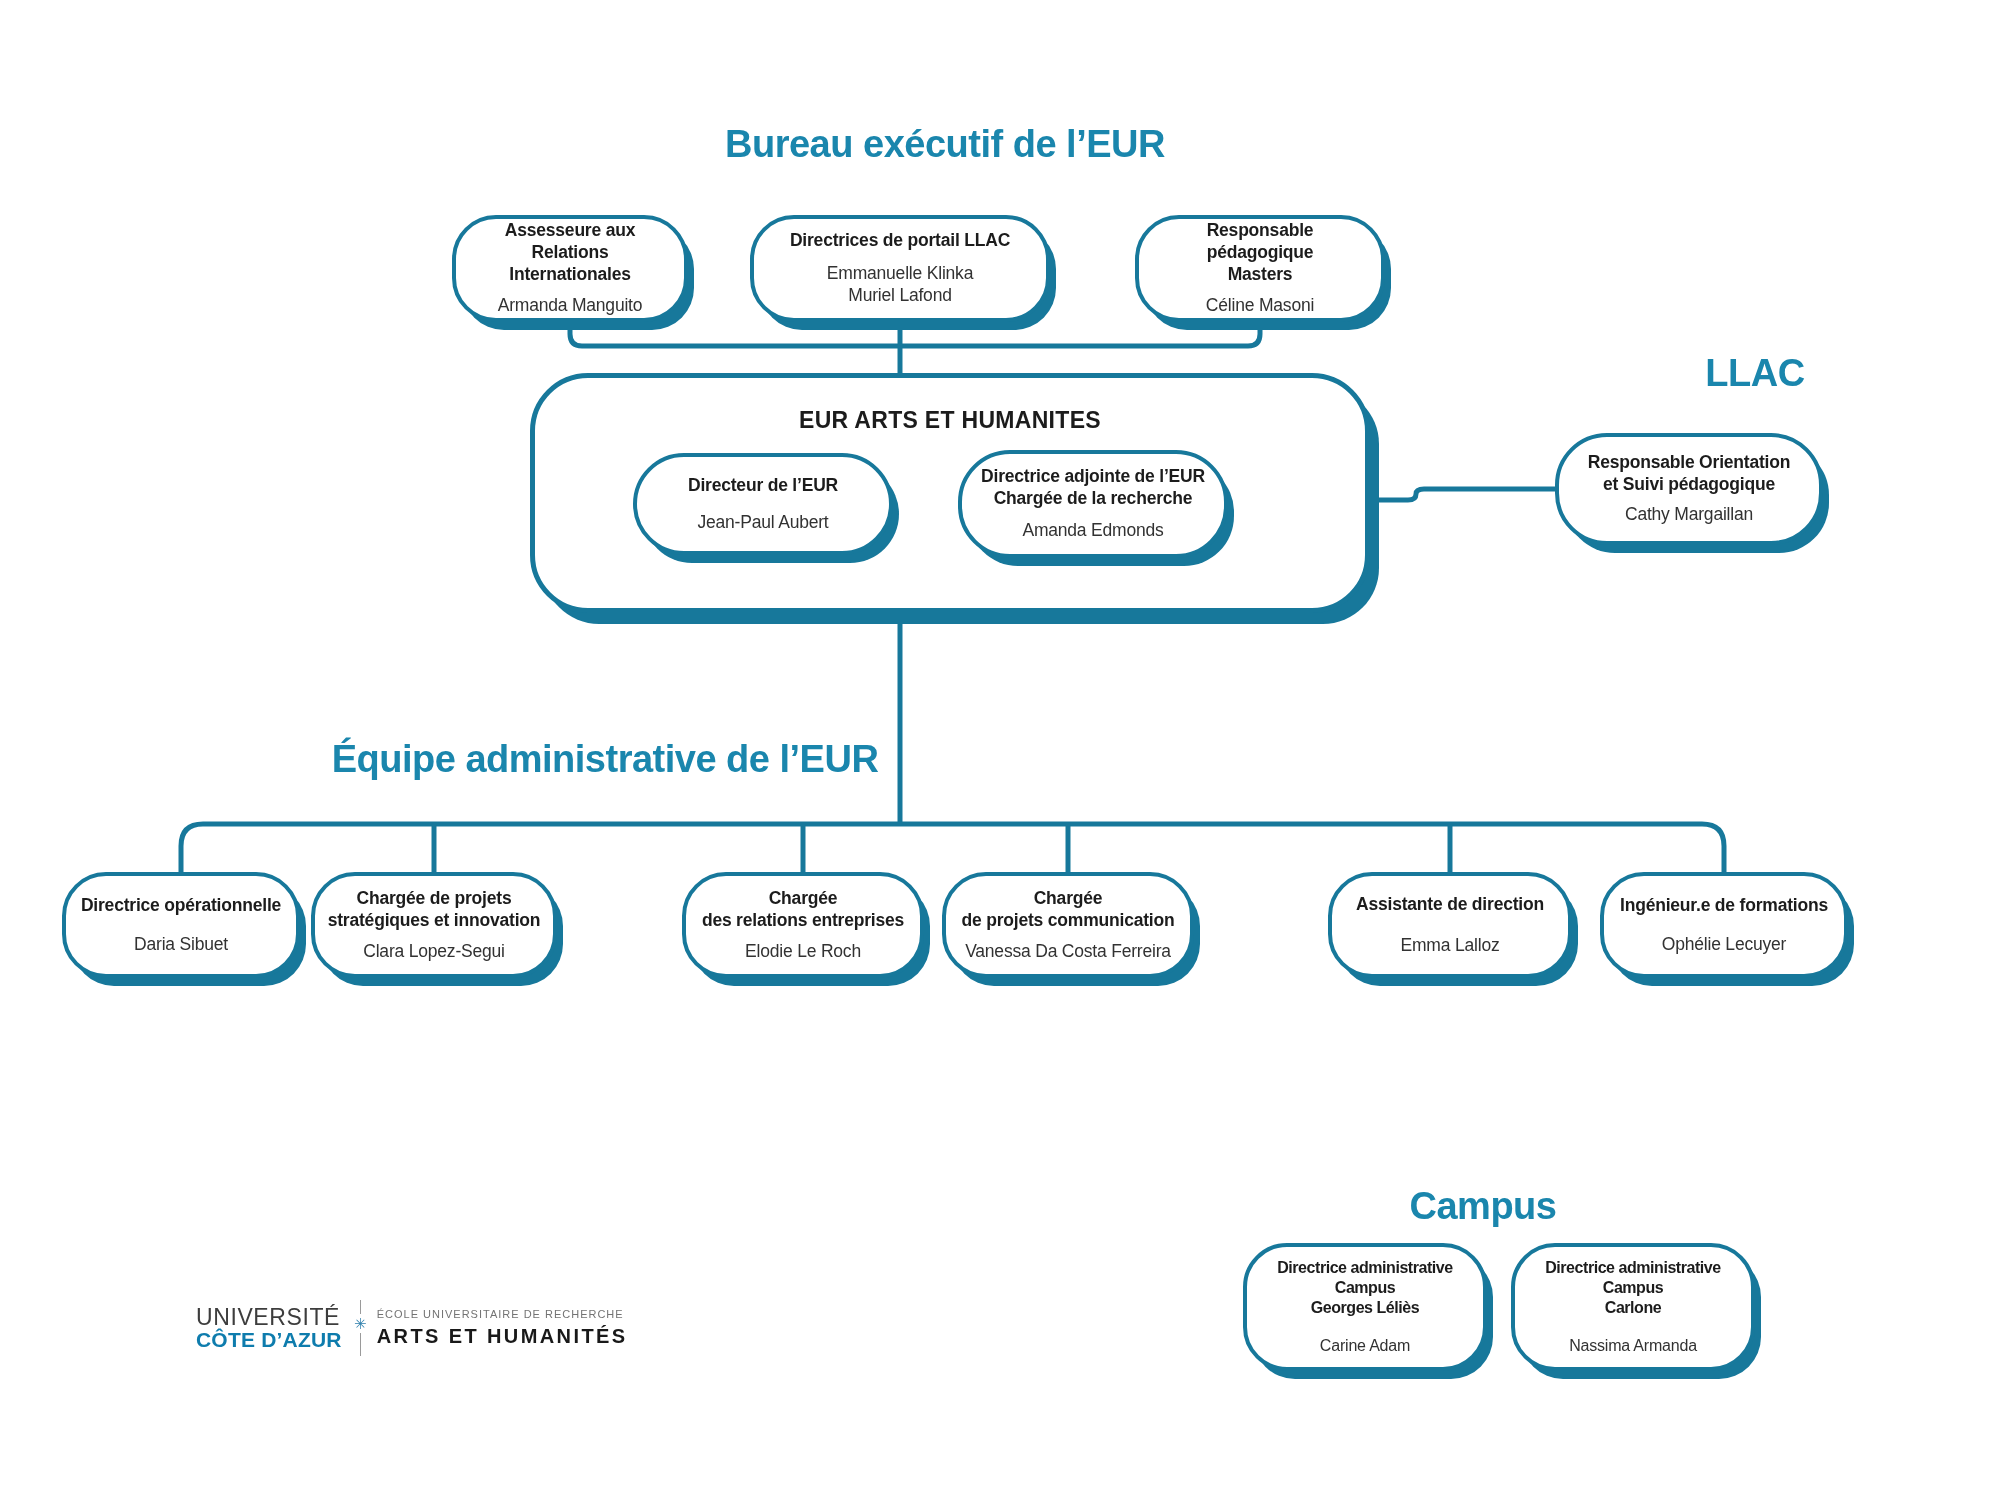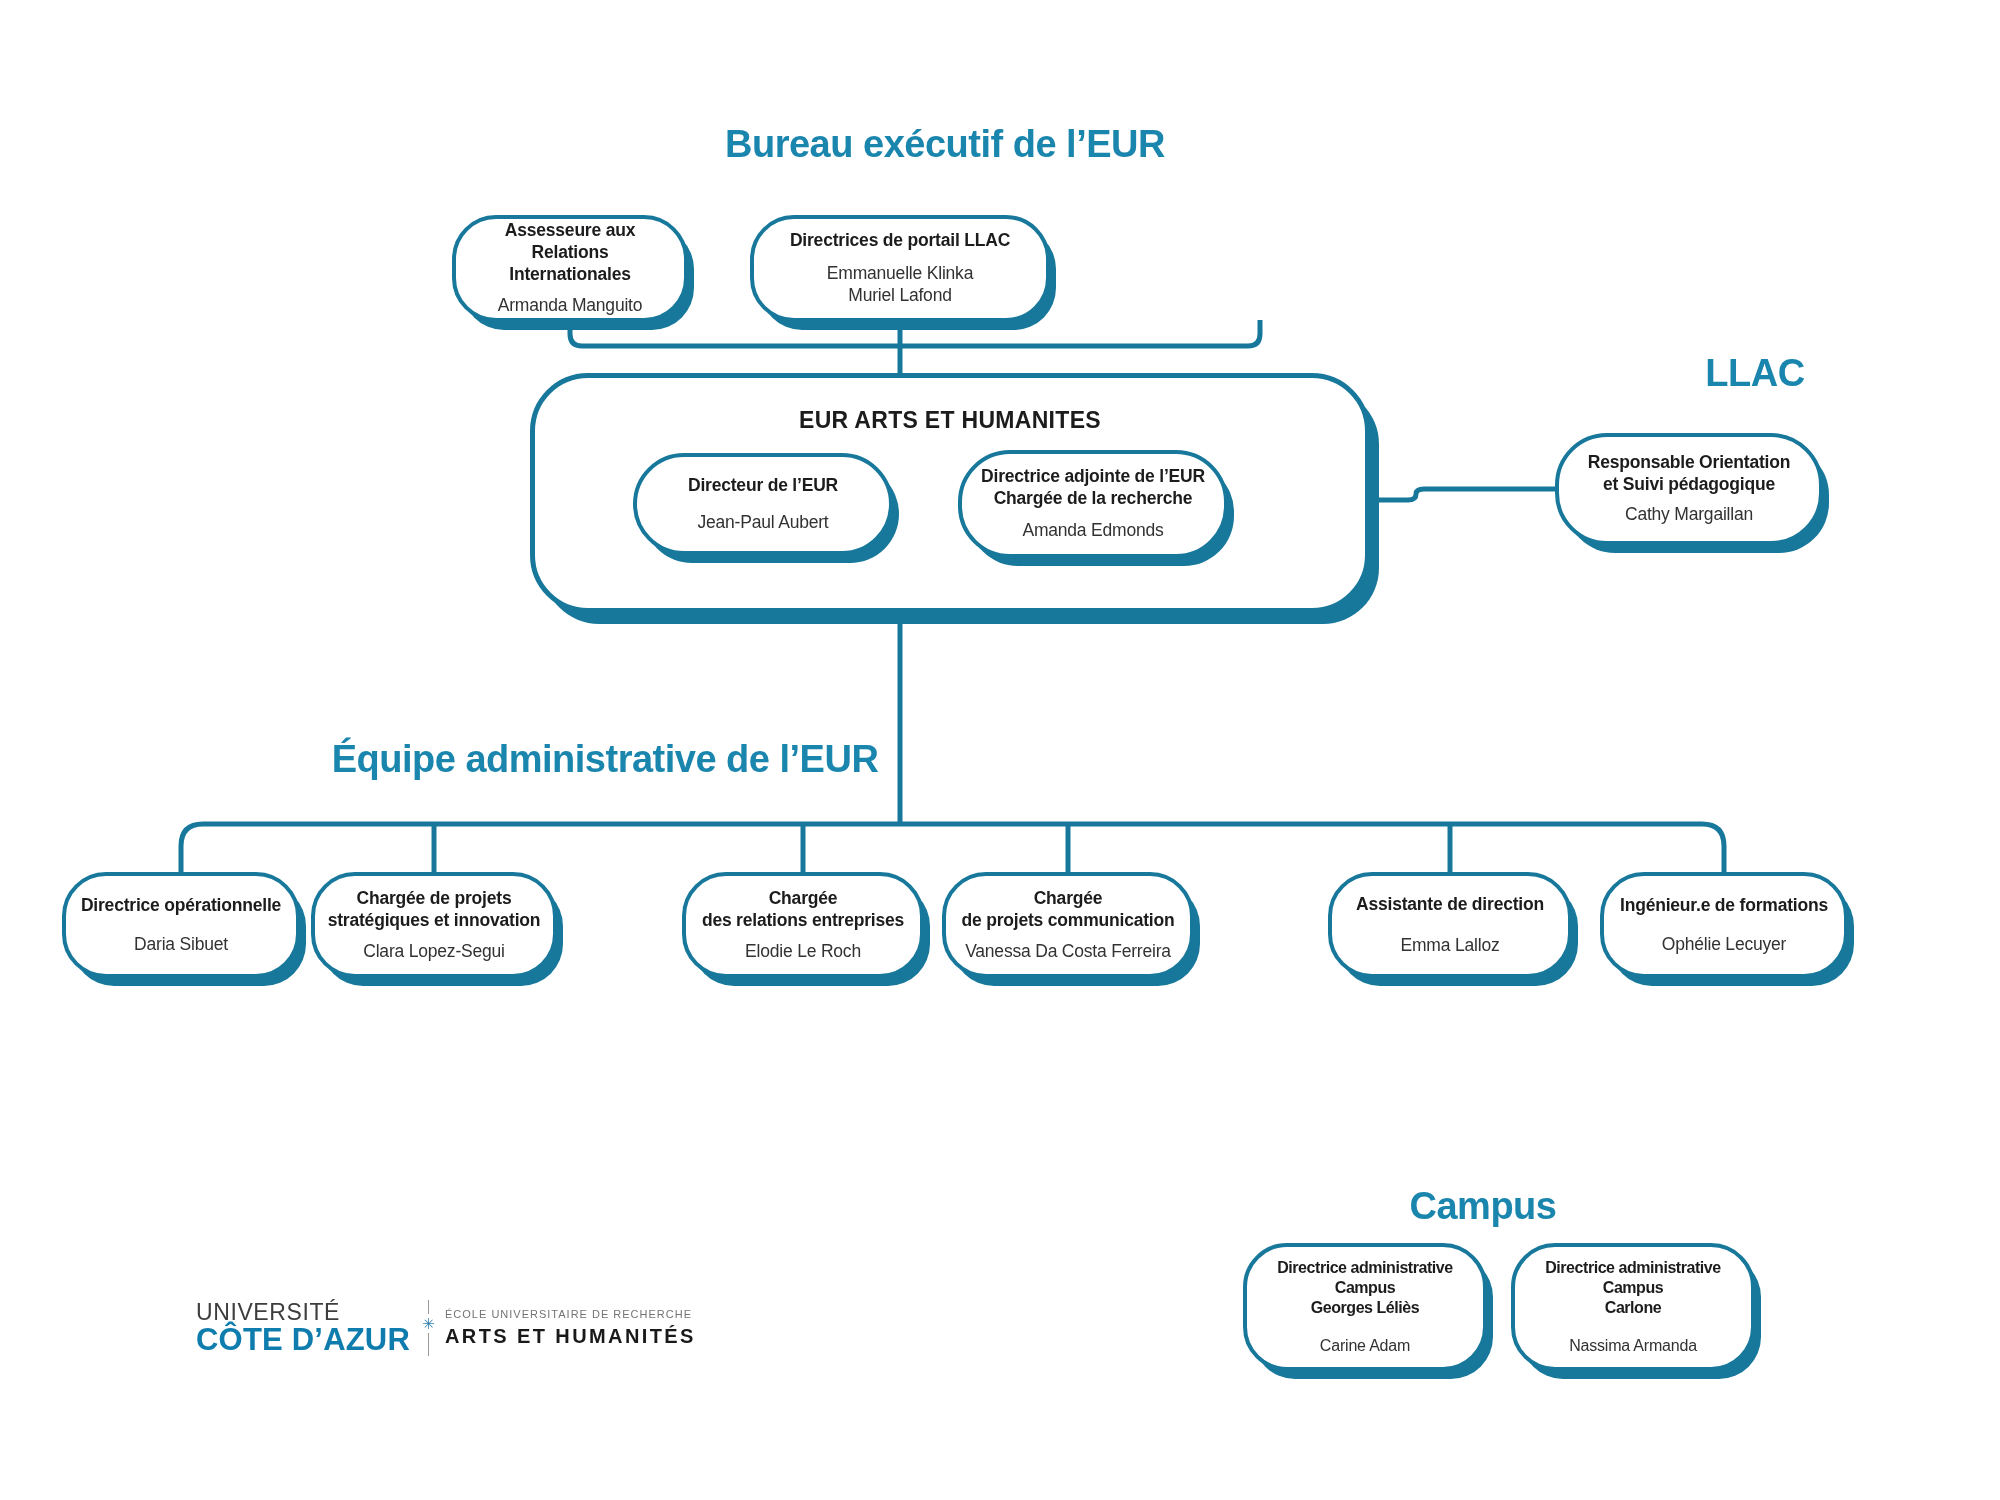--- a/index.html
+++ b/index.html
@@ -21,21 +21,21 @@
        border-radius:58px;box-shadow:11px 13px 0 -2px #17789B;box-sizing:border-box;}
   .big-box-title{position:absolute;z-index:3;width:840px;text-align:center;
        font-weight:bold;font-size:23px;letter-spacing:0.3px;color:#1c1c1c;}
   .pill{border-radius:52px;}
   .campus-node .node-title{font-size:16px;letter-spacing:-0.45px;}
   .campus-node .node-name{font-size:16px;margin-top:18px;}
   
   .logo{position:absolute;z-index:3;left:160px;top:1300px;display:flex;align-items:center;}
   .logo-uni{display:flex;flex-direction:column;line-height:1.05;margin-left:36px;}
   .logo-uni-l1{font-size:23px;letter-spacing:0.6px;color:#3d3d3d;font-weight:normal;}
-  .logo-uni-l2{font-size:31px;letter-spacing:0.2px;color:#0E7CAD;font-weight:bold;}
+  .logo-uni-l2{font-size:21px;letter-spacing:0.2px;color:#0E7CAD;font-weight:bold;}
   .logo-sep{position:relative;width:1px;height:56px;background:#9a9a9a;margin:0 16px 0 18px;}
   .logo-mark{position:absolute;left:50%;top:14px;transform:translate(-50%,0);
        background:#ffffff;color:#2E7FAC;font-size:15px;line-height:15px;padding:2px 0;}
   .logo-school{display:flex;flex-direction:column;}
   .logo-school-l1{font-size:11px;letter-spacing:1px;color:#737373;}
   .logo-school-l2{font-size:20px;letter-spacing:2.4px;color:#191919;font-weight:bold;margin-top:5px;}
 </style>
 </head>
 <body>
 
@@ -62,20 +62,25 @@
 Internationales</div>
     <div class="node-name" style="margin-top:8px;">Armanda Manguito</div>
   </div>
 
   <div class="node" style="left:750px;top:215px;width:300px;height:107px;">
     <div class="node-title">Directrices de portail LLAC</div>
     <div class="node-name" style="margin-top:10px;">Emmanuelle Klinka
 Muriel Lafond</div>
   </div>
 
+  <div class="node" style="left:1135px;top:215px;width:250px;height:107px;">
+    <div class="node-title">Responsable pédagogique
+Masters</div>
+    <div class="node-name" style="margin-top:8px;">Céline Masoni</div>
+  </div>
 
   <div class="big-box" style="left:530px;top:373px;width:840px;height:240px;"></div>
   <div class="big-box-title" style="left:530px;top:407px;">EUR ARTS ET HUMANITES</div>
 
   <div class="node pill" style="left:633px;top:453px;width:260px;height:102px;z-index:3;">
     <div class="node-title">Directeur de l’EUR</div>
     <div class="node-name" style="margin-top:14px;">Jean-Paul Aubert</div>
   </div>
 
   <div class="node pill" style="left:958px;top:450px;width:270px;height:108px;z-index:3;">

